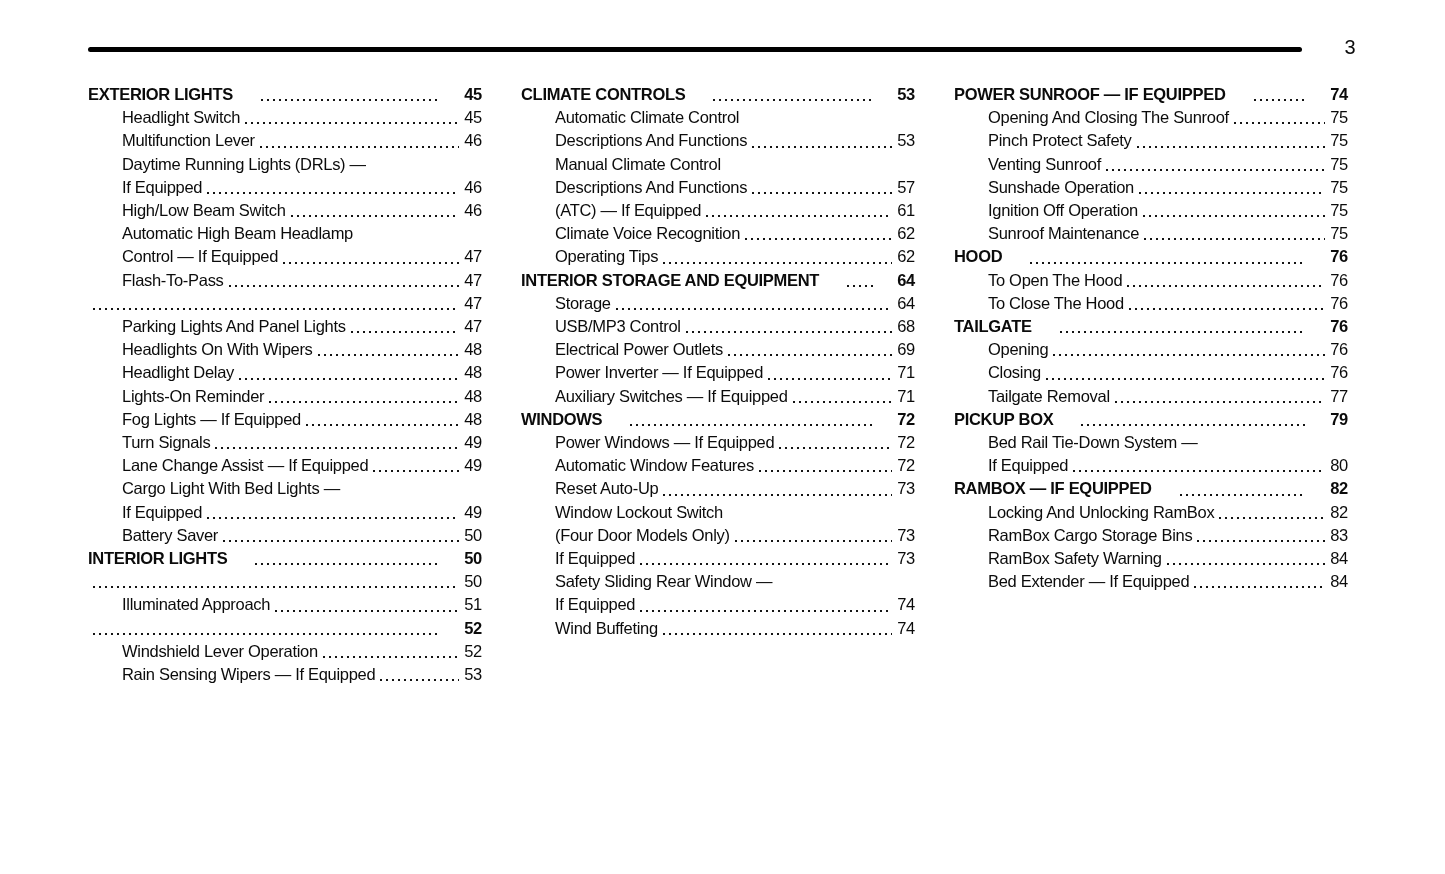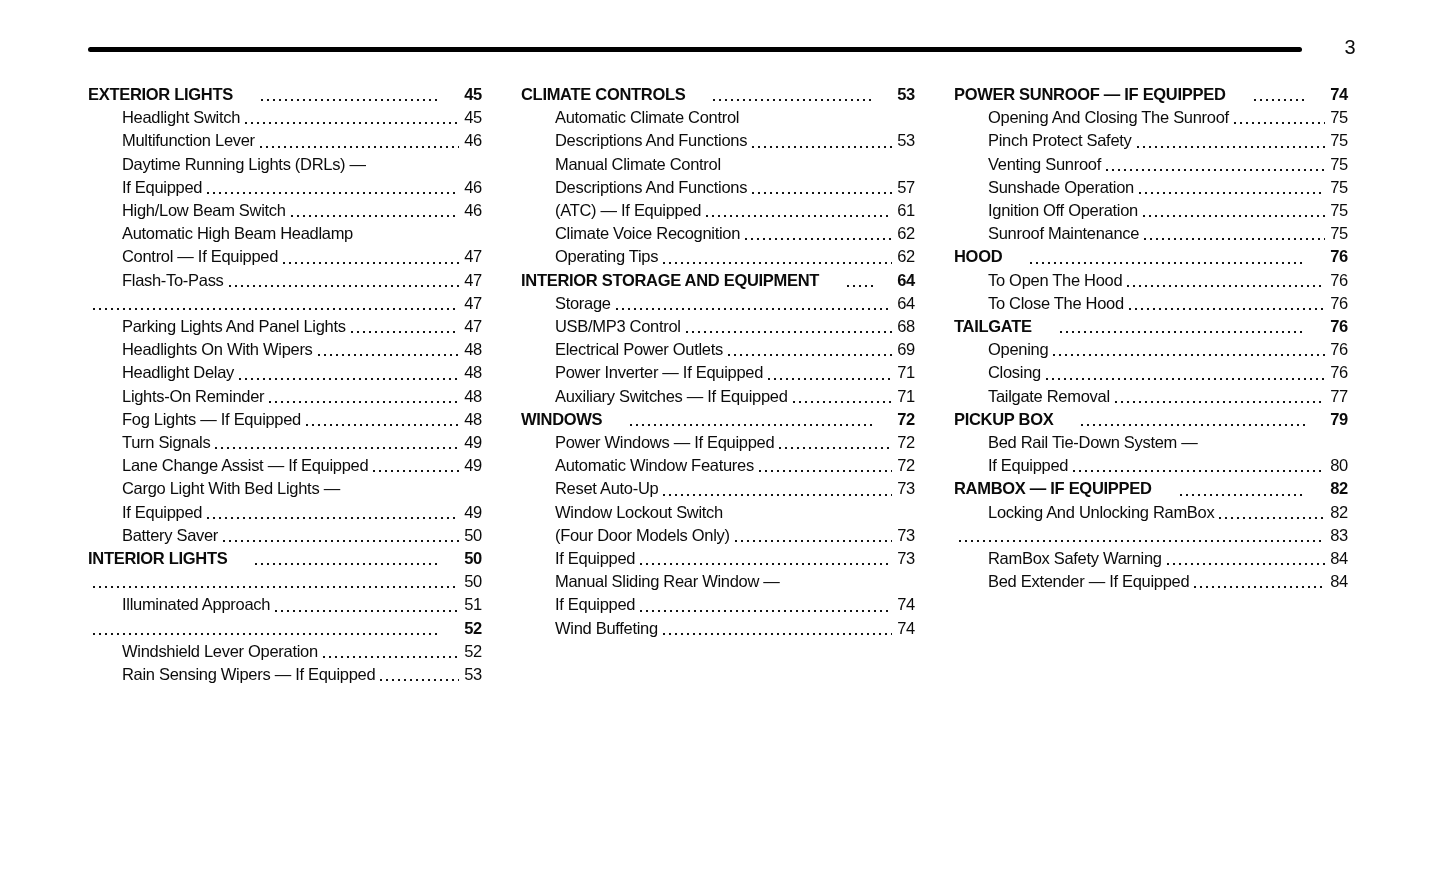--- a/index.html
+++ b/index.html
@@ -285,21 +285,21 @@
           <span class="txt">(Four Door Models Only)</span>
           <span class="leader"></span>
           <span class="pg">73</span>
         </div>
         <div class="row sub">
           <span class="txt">If Equipped</span>
           <span class="leader"></span>
           <span class="pg">73</span>
         </div>
         <div class="row sub">
-          <span class="txt">Manual Sliding Rear Window —</span>
+          <span class="txt">Safety Sliding Rear Window —</span>
         </div>
         <div class="row sub">
           <span class="txt">If Equipped</span>
           <span class="leader"></span>
           <span class="pg">74</span>
         </div>
         <div class="row sub">
           <span class="txt">Wind Buffeting</span>
           <span class="leader"></span>
           <span class="pg">74</span>
@@ -393,20 +393,21 @@
           <span class="txt">RAMBOX — IF EQUIPPED</span>
           <span class="leader"></span>
           <span class="pg">82</span>
         </div>
         <div class="row sub">
           <span class="txt">Locking And Unlocking RamBox</span>
           <span class="leader"></span>
           <span class="pg">82</span>
         </div>
         <div class="row sub">
+          <span class="txt">RamBox Cargo Storage Bins</span>
           <span class="leader"></span>
           <span class="pg">83</span>
         </div>
         <div class="row sub">
           <span class="txt">RamBox Safety Warning</span>
           <span class="leader"></span>
           <span class="pg">84</span>
         </div>
         <div class="row sub">
           <span class="txt">Bed Extender — If Equipped</span>

